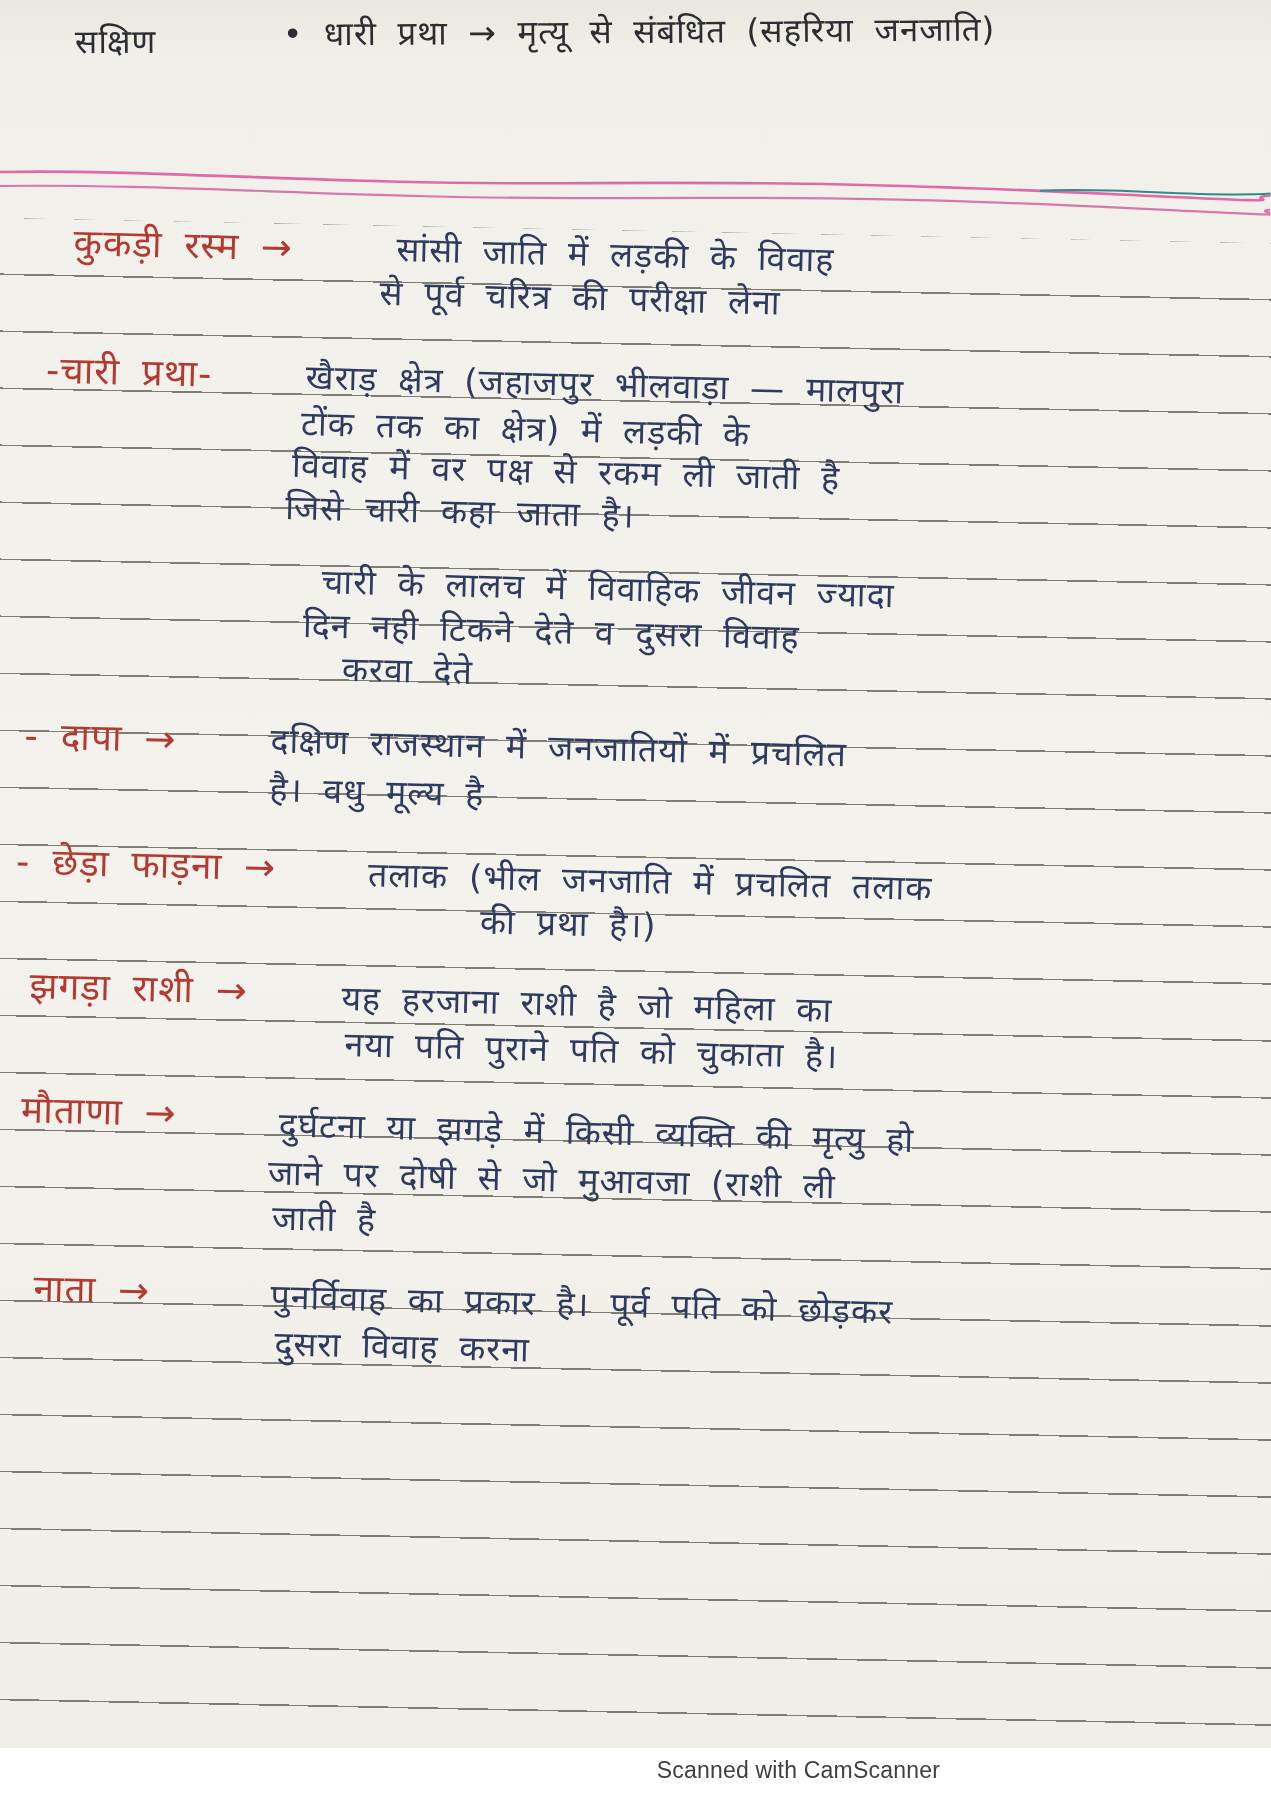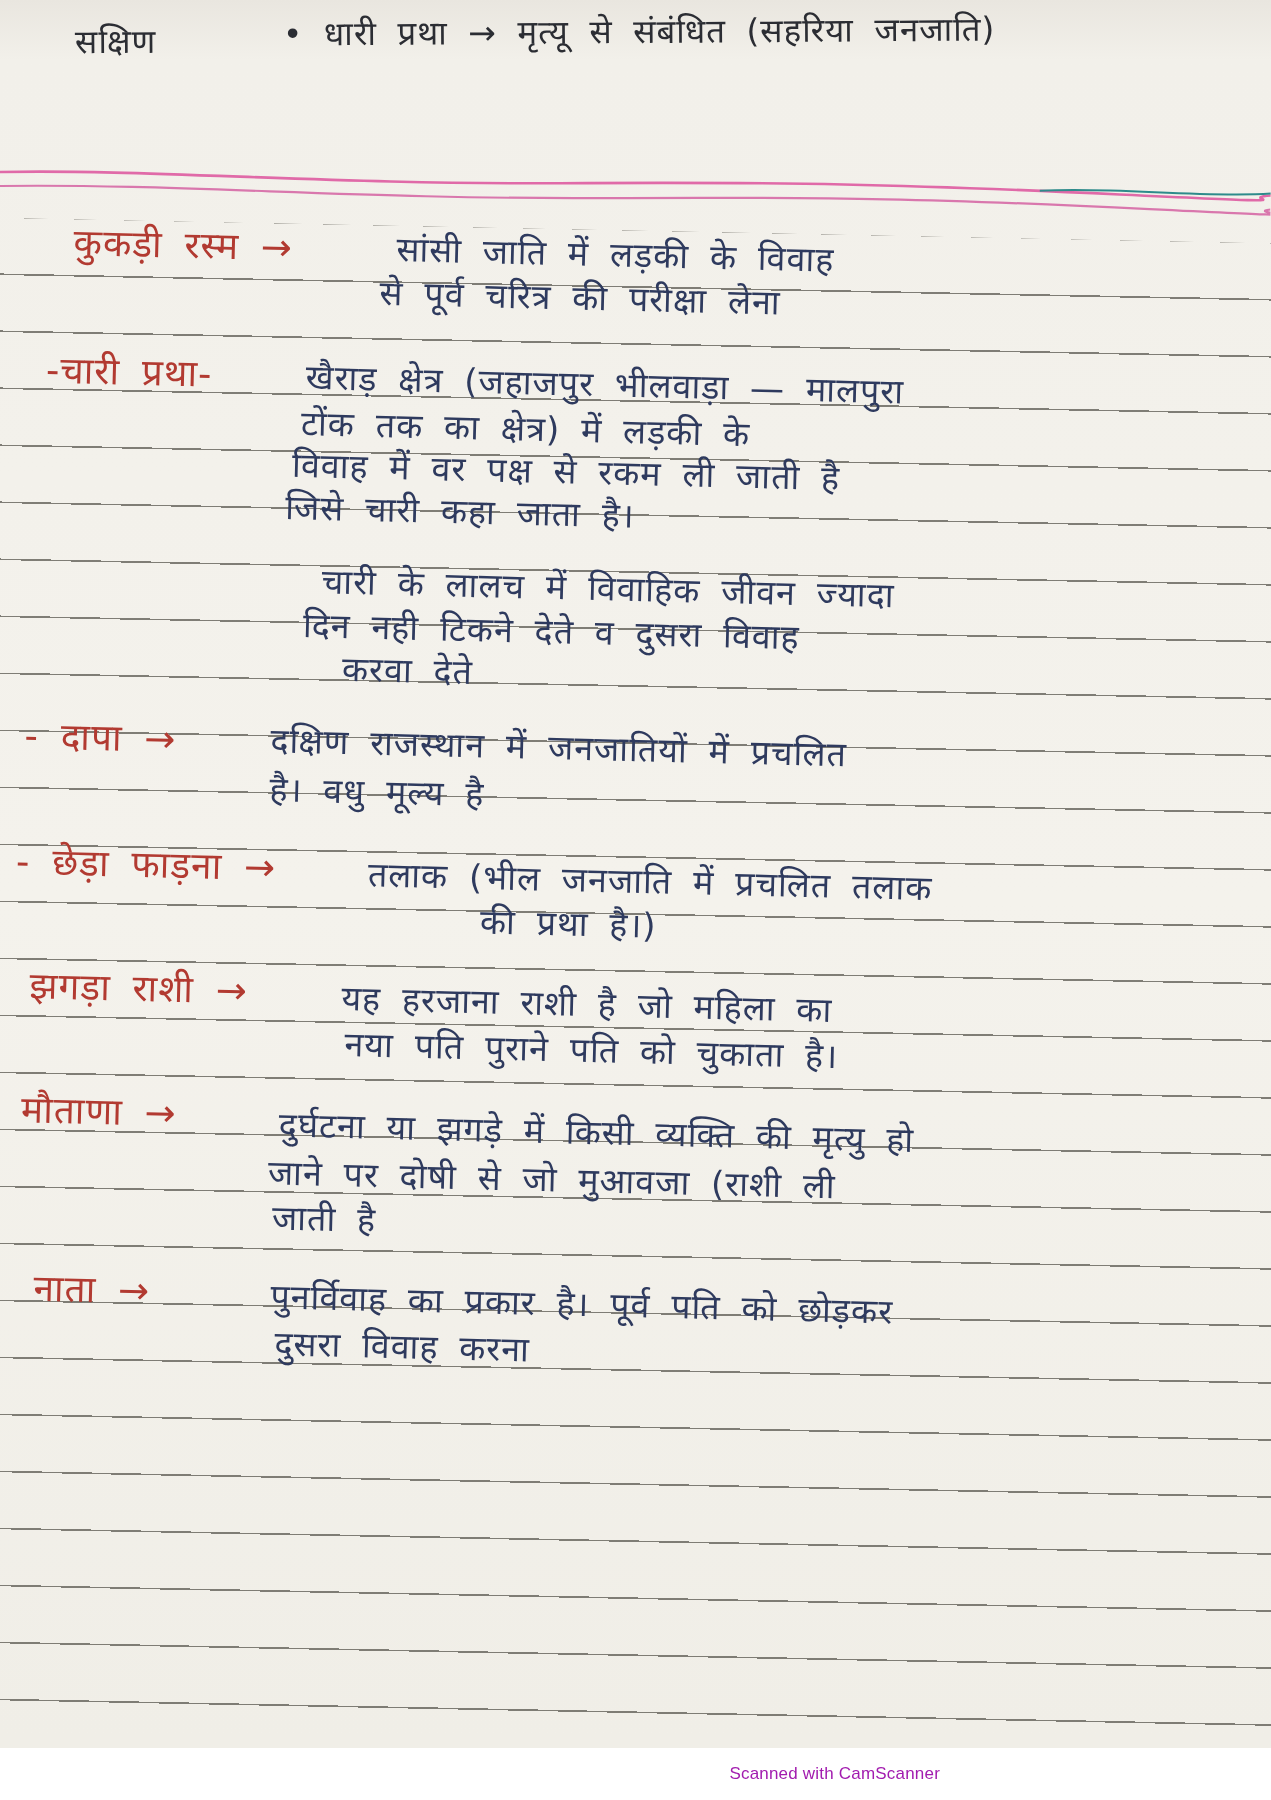--- a/index.html
+++ b/index.html
@@ -39,21 +39,21 @@
     );
   }
   .divider-svg{position:absolute;left:0;top:-8px;}
   .footer-band{
     position:absolute;left:0;right:0;bottom:0;height:52px;
     background:#ffffff;
   }
   .footer-text{
     position:absolute;right:366px;bottom:16px;
     font-family:"Liberation Sans",sans-serif;
-    font-size:17px;color:#a21caf;letter-spacing:0.2px;
+    font-size:23px;color:#404040;letter-spacing:0.2px;
   }
 </style>
 </head>
 <body>
 
 <div class="page">
 
   <span class="hw header-note ink-black" style="left:75px;top:18px;transform:rotate(-0.4deg);">सक्षिण</span>
   <span class="hw header-note ink-black" style="left:283px;top:8px;transform:rotate(-0.4deg);">• धारी प्रथा → मृत्यू से संबंधित (सहरिया जनजाति)</span>
 

